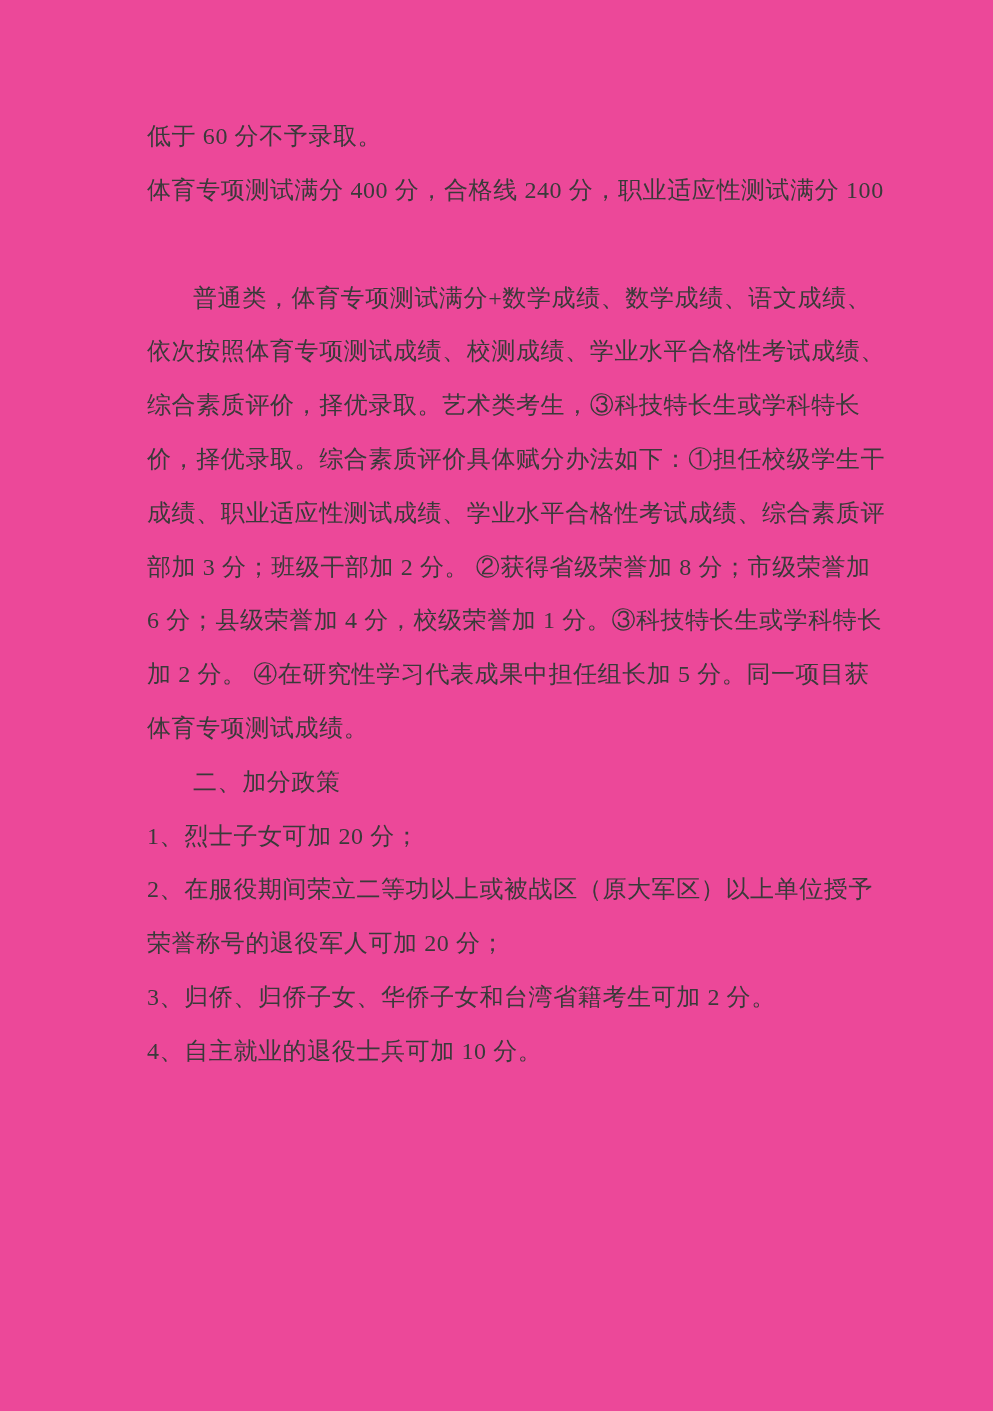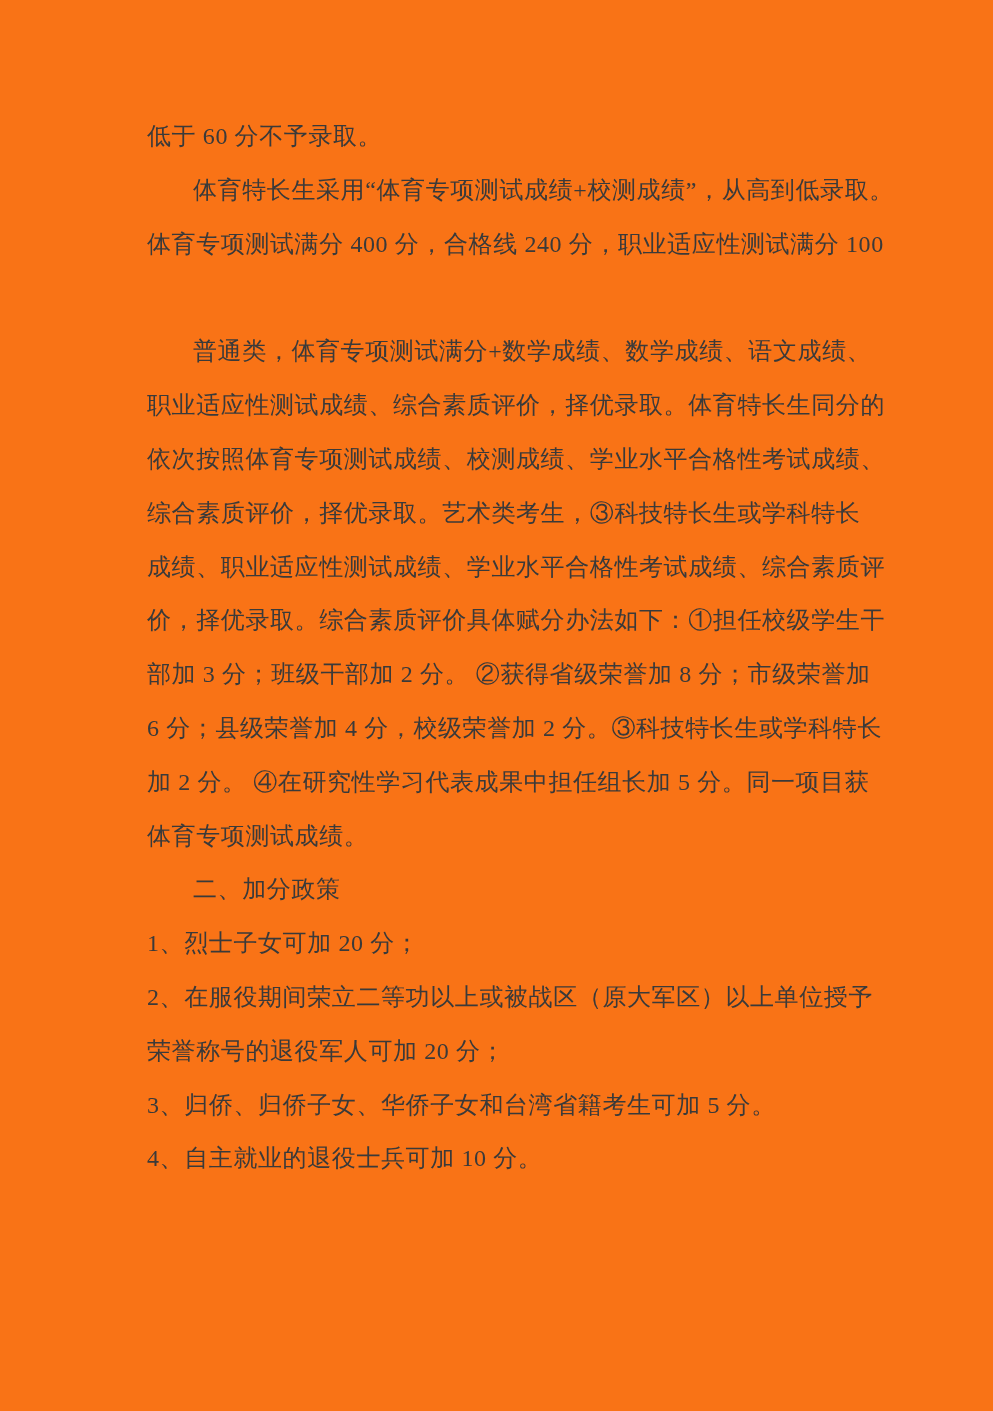--- a/index.html
+++ b/index.html
@@ -4,21 +4,21 @@
 <style>
   html, body {
     margin: 0;
     padding: 0;
     background: #ffffff;
   }
   .page {
     position: relative;
     width: 993px;
     height: 1411px;
-    background: #f97316;
+    background: #ec4899;
     overflow: hidden;
     font-family: "Liberation Serif", "DejaVu Serif", serif;
     color: #3a3a3a;
   }
   .content {
     position: absolute;
     left: 147px;
     top: 110px;
     width: 741px;
   }
@@ -44,54 +44,52 @@
 <body>
 
 <div class="page">
   <div class="content">
 
     <div class="paragraph">
       <div class="line">低于 60 分不予录取。</div>
     </div>
 
     <div class="paragraph">
-      <div class="line indent">体育特长生采用“体育专项测试成绩+校测成绩”，从高到低录取。</div>
       <div class="line">体育专项测试满分 400 分，合格线 240 分，职业适应性测试满分 100</div>
     </div>
 
     <div class="spacer-line"></div>
 
     <div class="paragraph">
       <div class="line indent">普通类，体育专项测试满分+数学成绩、数学成绩、语文成绩、</div>
-      <div class="line">职业适应性测试成绩、综合素质评价，择优录取。体育特长生同分的</div>
       <div class="line">依次按照体育专项测试成绩、校测成绩、学业水平合格性考试成绩、</div>
       <div class="line">综合素质评价，择优录取。艺术类考生，③科技特长生或学科特长</div>
+      <div class="line">价，择优录取。综合素质评价具体赋分办法如下：①担任校级学生干</div>
       <div class="line">成绩、职业适应性测试成绩、学业水平合格性考试成绩、综合素质评</div>
-      <div class="line">价，择优录取。综合素质评价具体赋分办法如下：①担任校级学生干</div>
       <div class="line">部加 3 分；班级干部加 2 分。 ②获得省级荣誉加 8 分；市级荣誉加</div>
-      <div class="line">6 分；县级荣誉加 4 分，校级荣誉加 2 分。③科技特长生或学科特长</div>
+      <div class="line">6 分；县级荣誉加 4 分，校级荣誉加 1 分。③科技特长生或学科特长</div>
       <div class="line">加 2 分。 ④在研究性学习代表成果中担任组长加 5 分。同一项目获</div>
       <div class="line">体育专项测试成绩。</div>
     </div>
 
     <div class="paragraph">
       <div class="line indent">二、加分政策</div>
     </div>
 
     <div class="paragraph">
       <div class="line">1、烈士子女可加 20 分；</div>
     </div>
 
     <div class="paragraph">
       <div class="line">2、在服役期间荣立二等功以上或被战区（原大军区）以上单位授予</div>
       <div class="line">荣誉称号的退役军人可加 20 分；</div>
     </div>
 
     <div class="paragraph">
-      <div class="line">3、归侨、归侨子女、华侨子女和台湾省籍考生可加 5 分。</div>
+      <div class="line">3、归侨、归侨子女、华侨子女和台湾省籍考生可加 2 分。</div>
     </div>
 
     <div class="paragraph">
       <div class="line">4、自主就业的退役士兵可加 10 分。</div>
     </div>
 
   </div>
 </div>
 
 </body></html>

